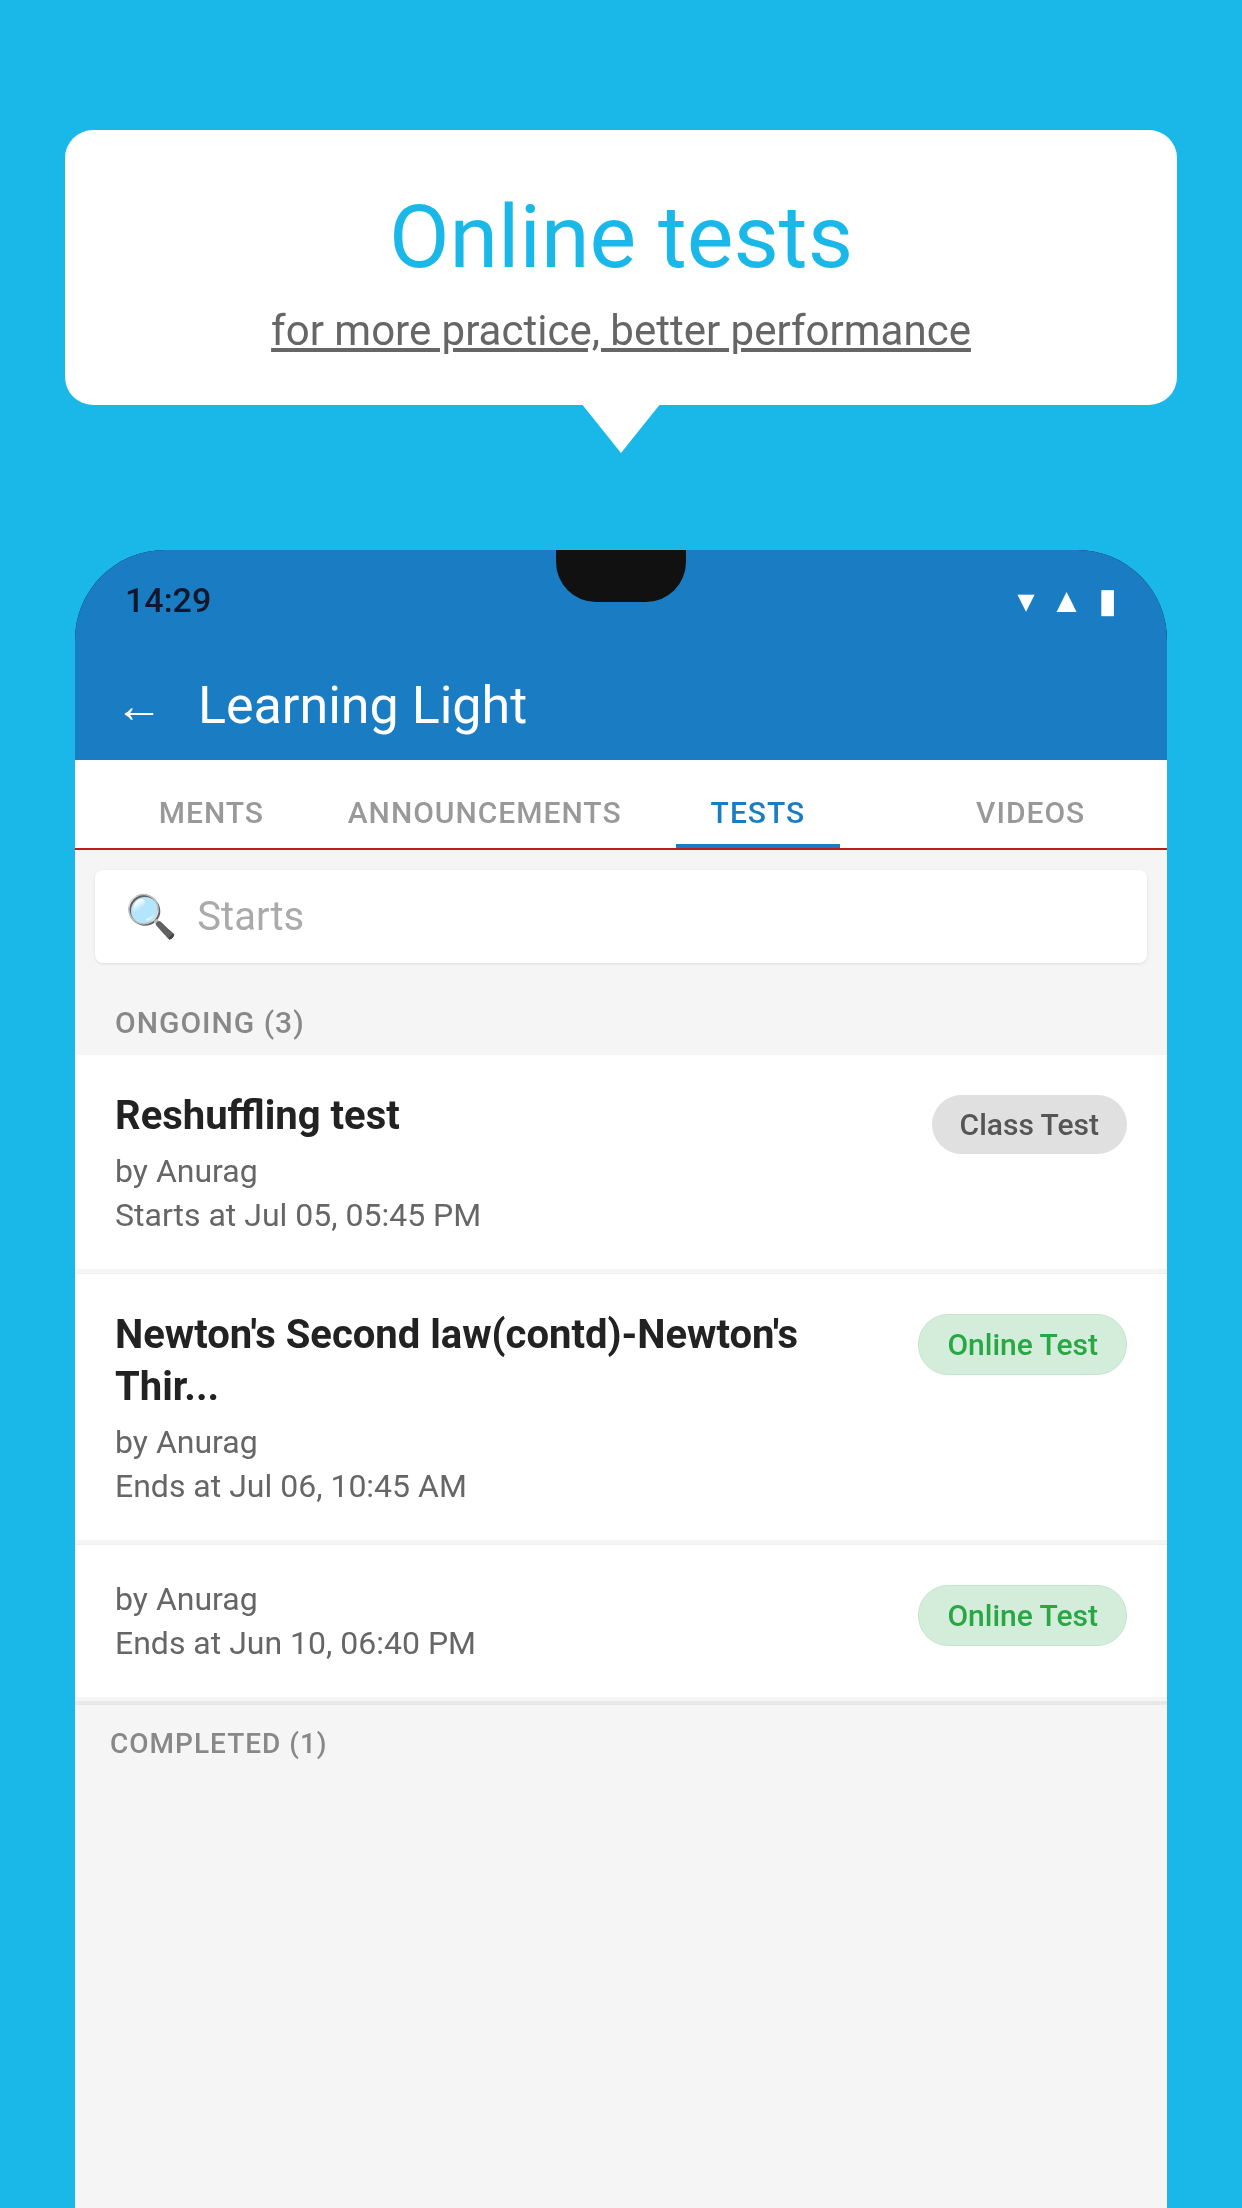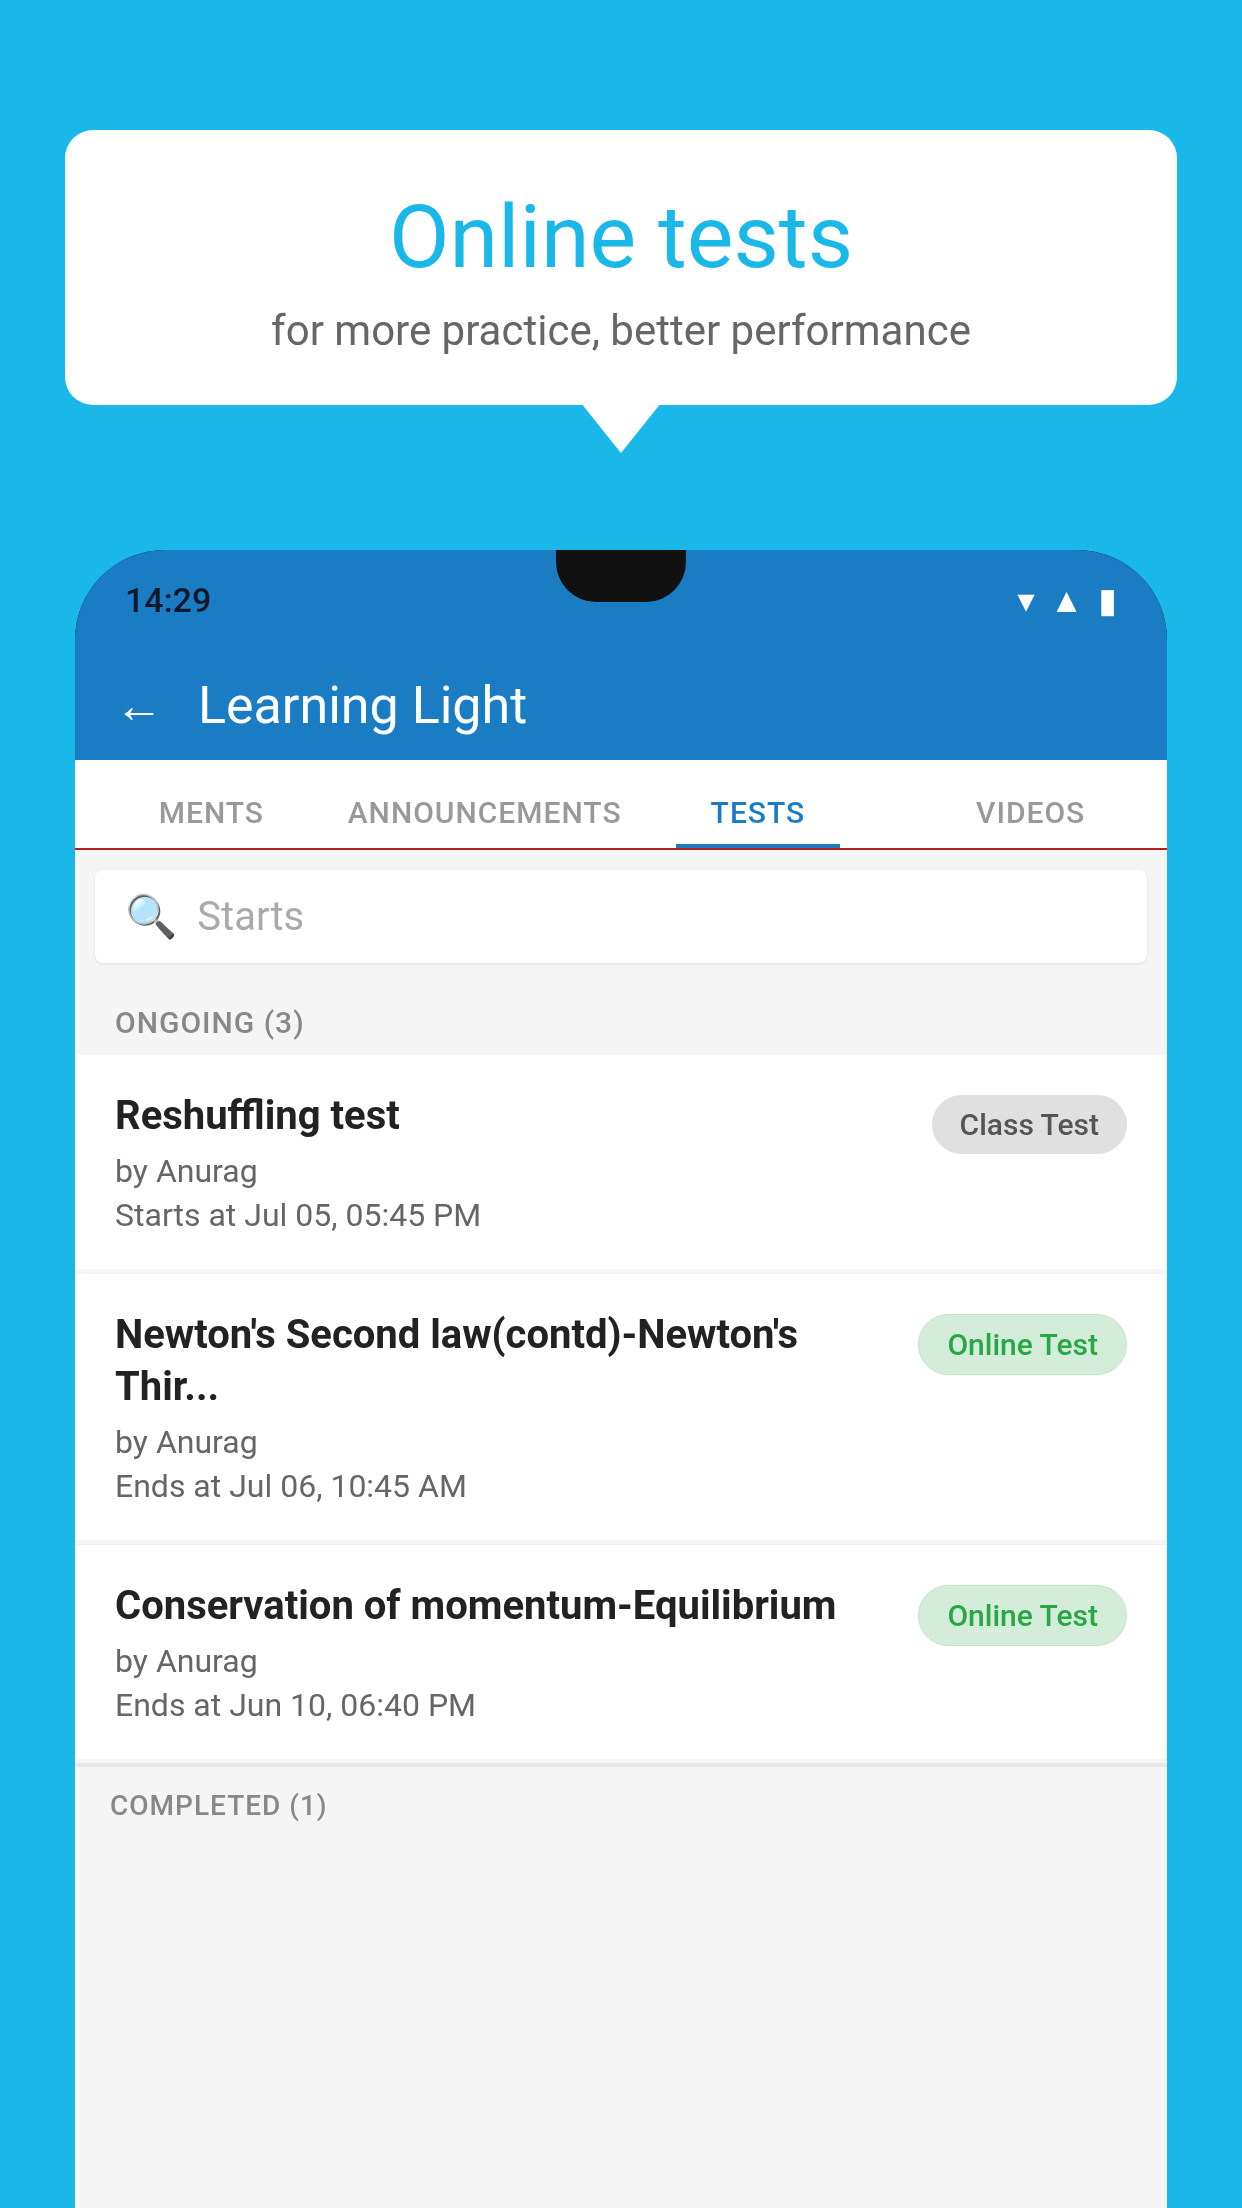--- a/index.html
+++ b/index.html
@@ -39,20 +39,21 @@
     .bubble-title {
       font-size: 88px;
       color: #1ab8e8;
       font-weight: 400;
       margin-bottom: 18px;
     }
     .bubble-subtitle {
       font-size: 42px;
       color: #666;
       font-weight: 400;
+      text-decoration: underline;
     }
 
     
     .phone-frame {
       position: absolute;
       top: 550px;
       left: 75px;
       right: 75px;
       bottom: 0;
       background: #111;
@@ -314,21 +315,20 @@
         <div class="test-author">by Anurag</div>
         <div class="test-date">Ends at  Jul 06, 10:45 AM</div>
       </div>
       <span class="test-badge badge-online">Online Test</span>
     </div>
 
     <div class="card-divider"></div>
 
     <div class="test-card">
       <div class="test-info">
-        <div class="test-name">Conservation of momentum-Equilibrium</div>
         <div class="test-author">by Anurag</div>
         <div class="test-date">Ends at  Jun 10, 06:40 PM</div>
       </div>
       <span class="test-badge badge-online">Online Test</span>
     </div>
 
     <div class="completed-section">COMPLETED (1)</div>
 
   </div>
 </div>

